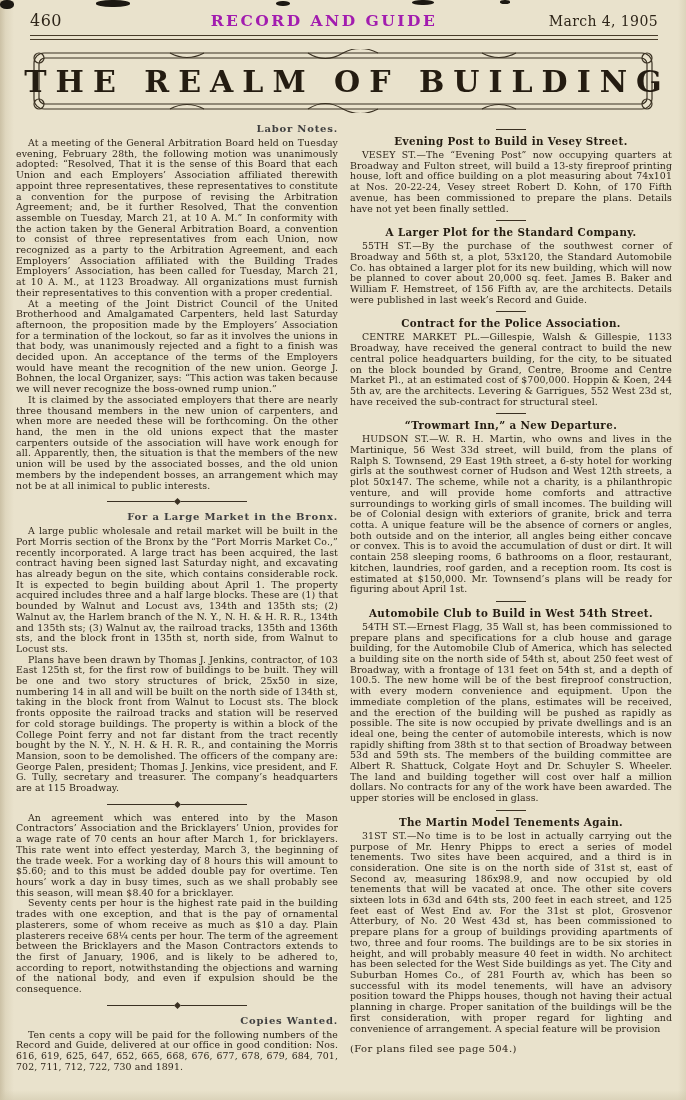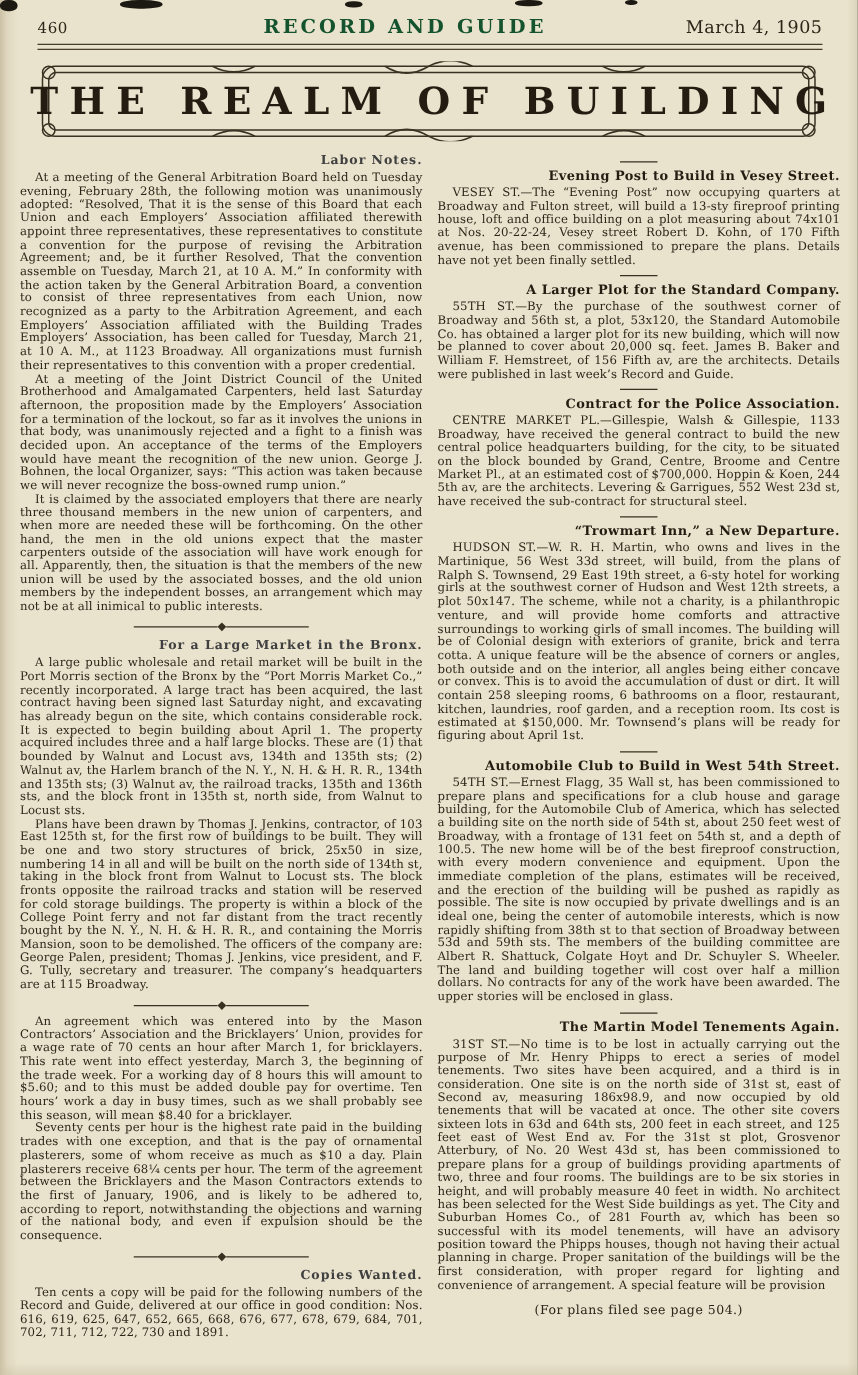--- a/index.html
+++ b/index.html
@@ -21,22 +21,22 @@
     background:linear-gradient(0deg,#cdc4a8 0%,rgba(233,226,204,0) 100%);opacity:.5;pointer-events:none;}
   .mark{position:absolute;background:#1c1812;border-radius:45%;}
   .m1{left:96px;top:0;width:34px;height:7px;}
   .m2{left:276px;top:1px;width:14px;height:5px;}
   .m3{left:412px;top:0;width:22px;height:5px;}
   .m4{left:500px;top:0;width:10px;height:4px;}
   .m5{left:0;top:0;width:14px;height:9px;}
 
   
   .hdr{display:flex;align-items:baseline;padding:11px 28px 0 30px;}
-  .hdr .pageno{width:70px;font-size:12px;letter-spacing:.5px;}
-  .hdr .masthead{flex:1;text-align:center;font-size:15.5px;font-weight:bold;letter-spacing:2.5px;color:#14532d;}
+  .hdr .pageno{width:70px;font-size:16px;letter-spacing:.5px;}
+  .hdr .masthead{flex:1;text-align:center;font-size:15.5px;font-weight:bold;letter-spacing:2.5px;color:#a21caf;}
   .hdr .date{width:110px;text-align:right;font-size:14px;letter-spacing:.4px;}
   .hdr-rule{margin:5px 28px 0 30px;border-top:1.6px solid #473b29;border-bottom:1px solid #473b29;height:3px;}
 
   
   .banner{position:relative;margin:9px 30px 0 30px;height:64px;font-weight:bold;}
   .banner svg{position:absolute;left:0;top:0;}
   .banner .title{
     position:absolute;left:0;top:0;right:0;bottom:0;
     display:flex;align-items:center;justify-content:center;
     font-size:30px;letter-spacing:.30em;text-indent:.30em;
@@ -49,28 +49,28 @@
   p.para{
     margin:0;text-indent:12px;text-align:justify;
     font-size:9.4px;line-height:10.7px;letter-spacing:.1px;
   }
   h2.sect{
     margin:7px 0 4px 0;text-align:right;
     font-size:10px;font-weight:bold;letter-spacing:.8px;color:#404040;
   }
   h2.first{margin-top:0;}
   h3.subhead{
-    margin:5px 0 3px 0;text-align:right;
+    margin:5px 0 3px 0;text-align:center;
     font-size:10.3px;font-weight:bold;letter-spacing:.4px;color:#241c11;
   }
   .divider{display:flex;align-items:center;justify-content:center;margin:8px auto 6px auto;width:140px;}
   .divider .dline{flex:1;border-top:1px solid #3a3022;}
   .divider .ddot{width:5px;height:5px;background:#3a3022;transform:rotate(45deg);margin:0 1px;}
   .rule-short{width:30px;margin:6px auto 5px auto;border-top:1.2px solid #3a3022;}
-  .footnote{margin-top:9px;text-align:center;font-size:10px;letter-spacing:.4px;}
+  .footnote{margin-top:9px;text-align:left;font-size:10px;letter-spacing:.4px;}
 </style>
 </head>
 <body>
 
 <div class="page">
 
   <div class="edge-left"></div>
   <div class="edge-right"></div>
   <div class="edge-bottom"></div>
   <div class="mark m1"></div>

